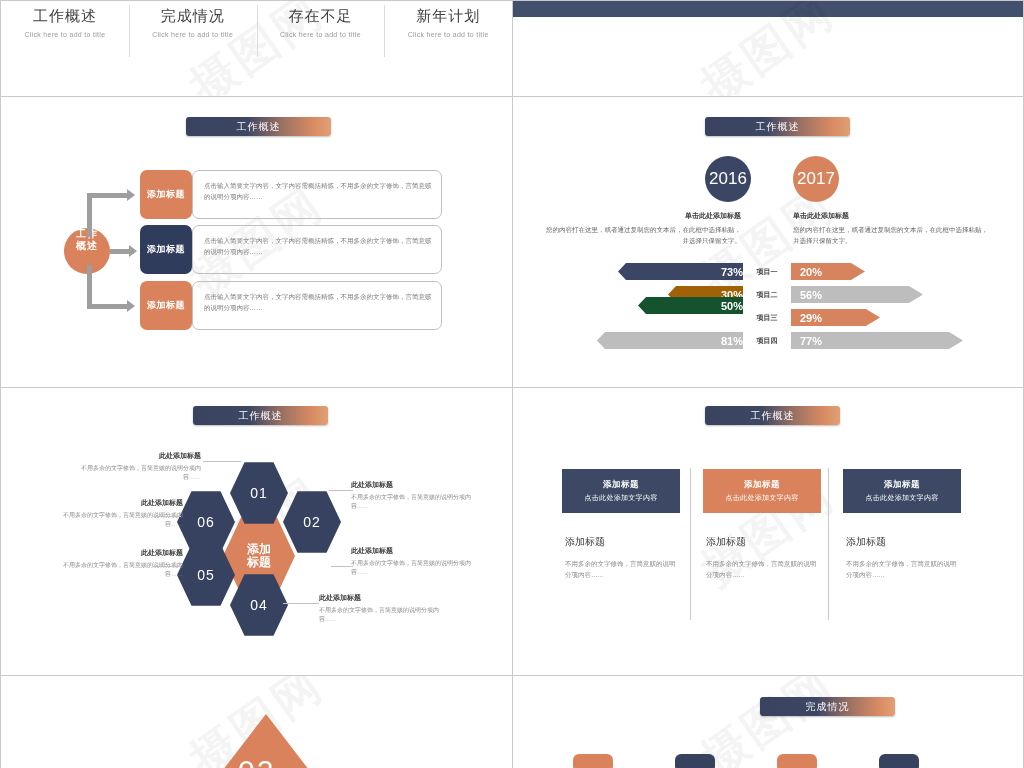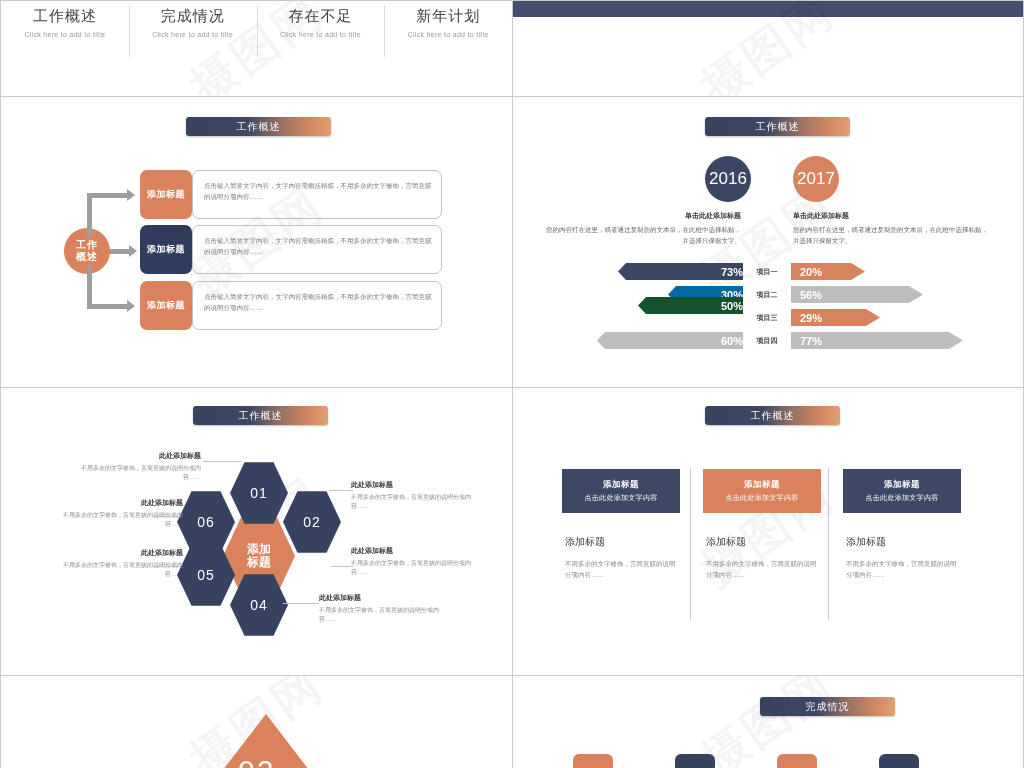--- a/index.html
+++ b/index.html
@@ -35,21 +35,21 @@
 
   
   .banner{position:absolute;height:19px;line-height:19px;border-radius:3px;
           background:linear-gradient(to right,#39435f 0%,#3d4764 42%,#9a7163 66%,#d98b63 88%,#e0a074 100%);
           color:#fff;font-size:10px;text-align:center;letter-spacing:1px;
           box-shadow:0 1px 2px rgba(0,0,0,.25);}
 
   
   .circlebadge{position:absolute;width:46px;height:46px;border-radius:50%;background:#d9825c;
        color:#fff;font-size:10px;font-weight:bold;line-height:12px;display:flex;flex-direction:column;
-       align-items:center;justify-content:center;letter-spacing:1px;}
+       align-items:center;letter-spacing:1px;}
   .stem{position:absolute;background:#9e9e9e;}
   .arrowhead{position:absolute;width:0;height:0;border-top:6px solid transparent;
              border-bottom:6px solid transparent;border-left:8px solid #9e9e9e;}
   .tagbox{position:absolute;width:52px;height:49px;border-radius:7px;color:#fff;
           display:flex;align-items:center;justify-content:center;font-size:9px;font-weight:bold;letter-spacing:.5px;}
   .tag-or{background:#d9825c;}
   .tag-nv{background:#2f3c5c;}
   .descbox{position:absolute;height:49px;border:1px solid #bfbfbf;border-radius:7px;box-sizing:border-box;
            padding:9px 9px 0 11px;font-size:6.5px;line-height:11px;color:#7b7b7b;}
 
@@ -181,29 +181,29 @@
     </div>
     <div class="blurb bt-l" style="left:280px;top:113px;">
       <b>单击此处添加标题</b>
       <span>您的内容打在这里，或者通过复制您的文本后，在此框中选择粘贴，并选择只保留文字。</span>
     </div>
 
     <div class="barrow bl" style="left:105px;top:166px;width:125px;background:#3a4663;clip-path:polygon(8px 0,100% 0,100% 100%,8px 100%,0 50%);">73%</div>
     <div class="ctrlab" style="left:232px;top:166px;">项目一</div>
     <div class="barrow br" style="left:278px;top:166px;width:65px;background:#d7835e;clip-path:polygon(0 0,calc(100% - 14px) 0,100% 50%,calc(100% - 14px) 100%,0 100%);">20%</div>
 
-    <div class="barrow bl" style="left:155px;top:189px;width:75px;background:#0369a1;clip-path:polygon(8px 0,100% 0,100% 100%,8px 100%,0 50%);">30%</div>
+    <div class="barrow bl" style="left:155px;top:189px;width:75px;background:#a16207;clip-path:polygon(8px 0,100% 0,100% 100%,8px 100%,0 50%);">30%</div>
     <div class="ctrlab" style="left:232px;top:189px;">项目二</div>
     <div class="barrow br" style="left:278px;top:189px;width:123px;background:#bdbdbd;clip-path:polygon(0 0,calc(100% - 14px) 0,100% 50%,calc(100% - 14px) 100%,0 100%);">56%</div>
 
     <div class="barrow bl" style="left:125px;top:200px;width:105px;background:#14532d;clip-path:polygon(8px 0,100% 0,100% 100%,8px 100%,0 50%);">50%</div>
     <div class="ctrlab" style="left:232px;top:212px;">项目三</div>
     <div class="barrow br" style="left:278px;top:212px;width:80px;background:#d7835e;clip-path:polygon(0 0,calc(100% - 14px) 0,100% 50%,calc(100% - 14px) 100%,0 100%);">29%</div>
 
-    <div class="barrow bl" style="left:84px;top:235px;width:146px;background:#bdbdbd;clip-path:polygon(8px 0,100% 0,100% 100%,8px 100%,0 50%);">60%</div>
+    <div class="barrow bl" style="left:84px;top:235px;width:146px;background:#bdbdbd;clip-path:polygon(8px 0,100% 0,100% 100%,8px 100%,0 50%);">81%</div>
     <div class="ctrlab" style="left:232px;top:235px;">项目四</div>
     <div class="barrow br" style="left:278px;top:235px;width:163px;background:#bdbdbd;clip-path:polygon(0 0,calc(100% - 14px) 0,100% 50%,calc(100% - 14px) 100%,0 100%);">77%</div>
   </div>
 
   <div class="slide s-bl">
     <div class="wm">
         <span>摄图网</span>
       </div>
     <div class="banner" style="left:192px;top:18px;width:135px;">工作概述</div>
 

